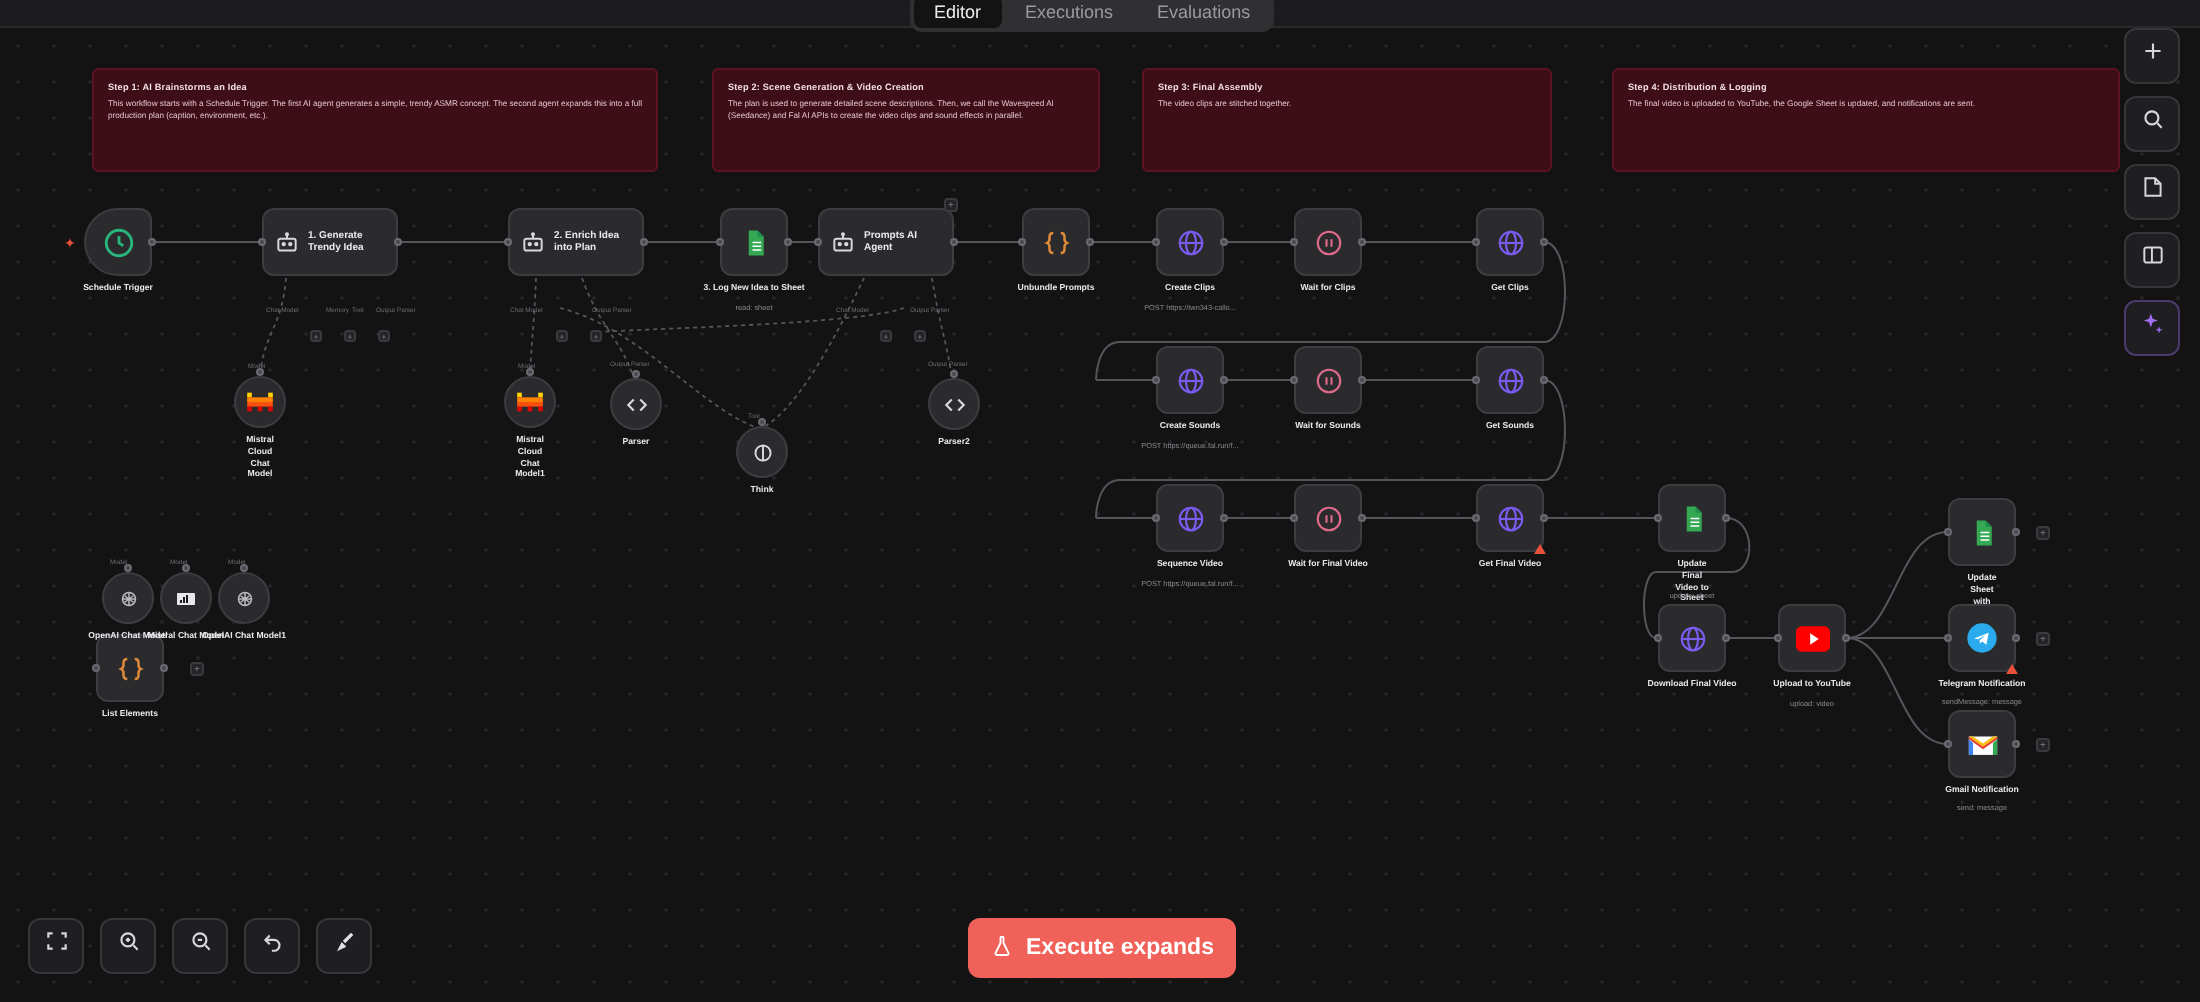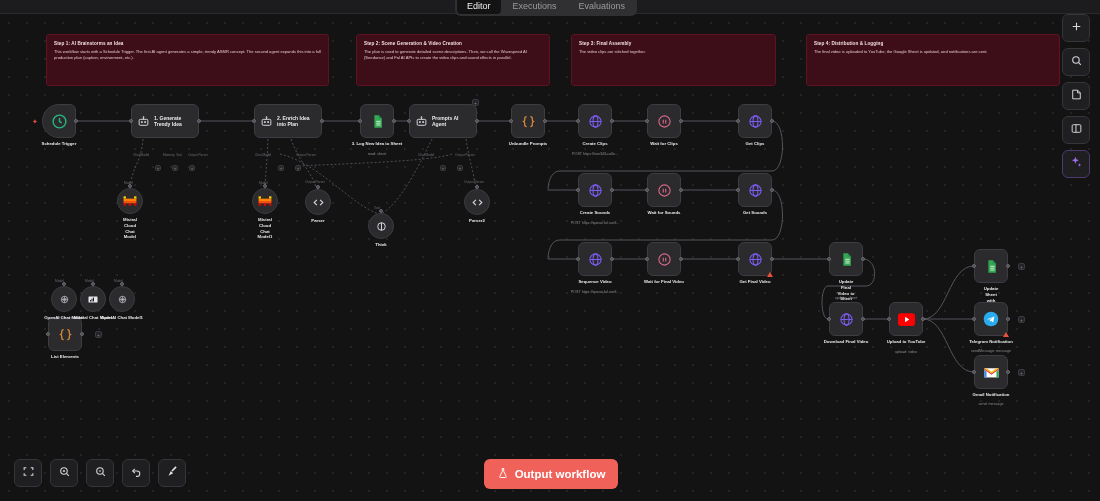--- a/index.html
+++ b/index.html
@@ -766,14 +766,14 @@
     </span>
   </div>
 </div>
 
 <div id="execbtn">
   <span>
     <svg width="12" height="12" viewBox="0 0 24 24" fill="none" stroke="#ffffff" stroke-width="1.9">
       <path d="M10 3h4M10.5 3v6L5.5 19a1.5 1.5 0 0 0 1.3 2h10.4a1.5 1.5 0 0 0 1.3-2l-5-10V3"></path>
     </svg>
   </span>
-  <span>Output workflow</span>
+  <span>Execute expands</span>
 </div>
 
 </body></html>

